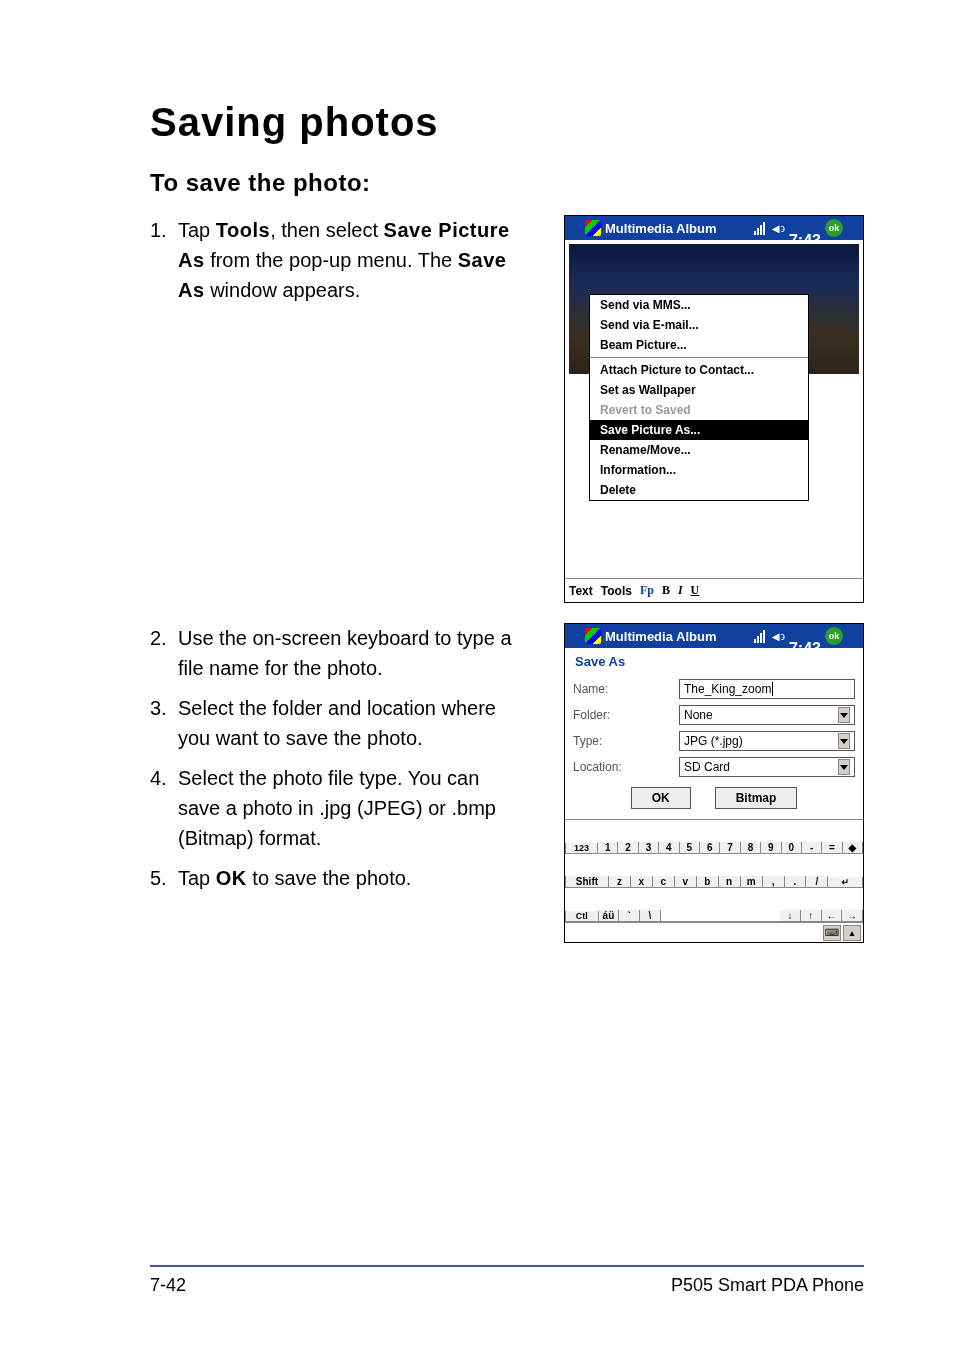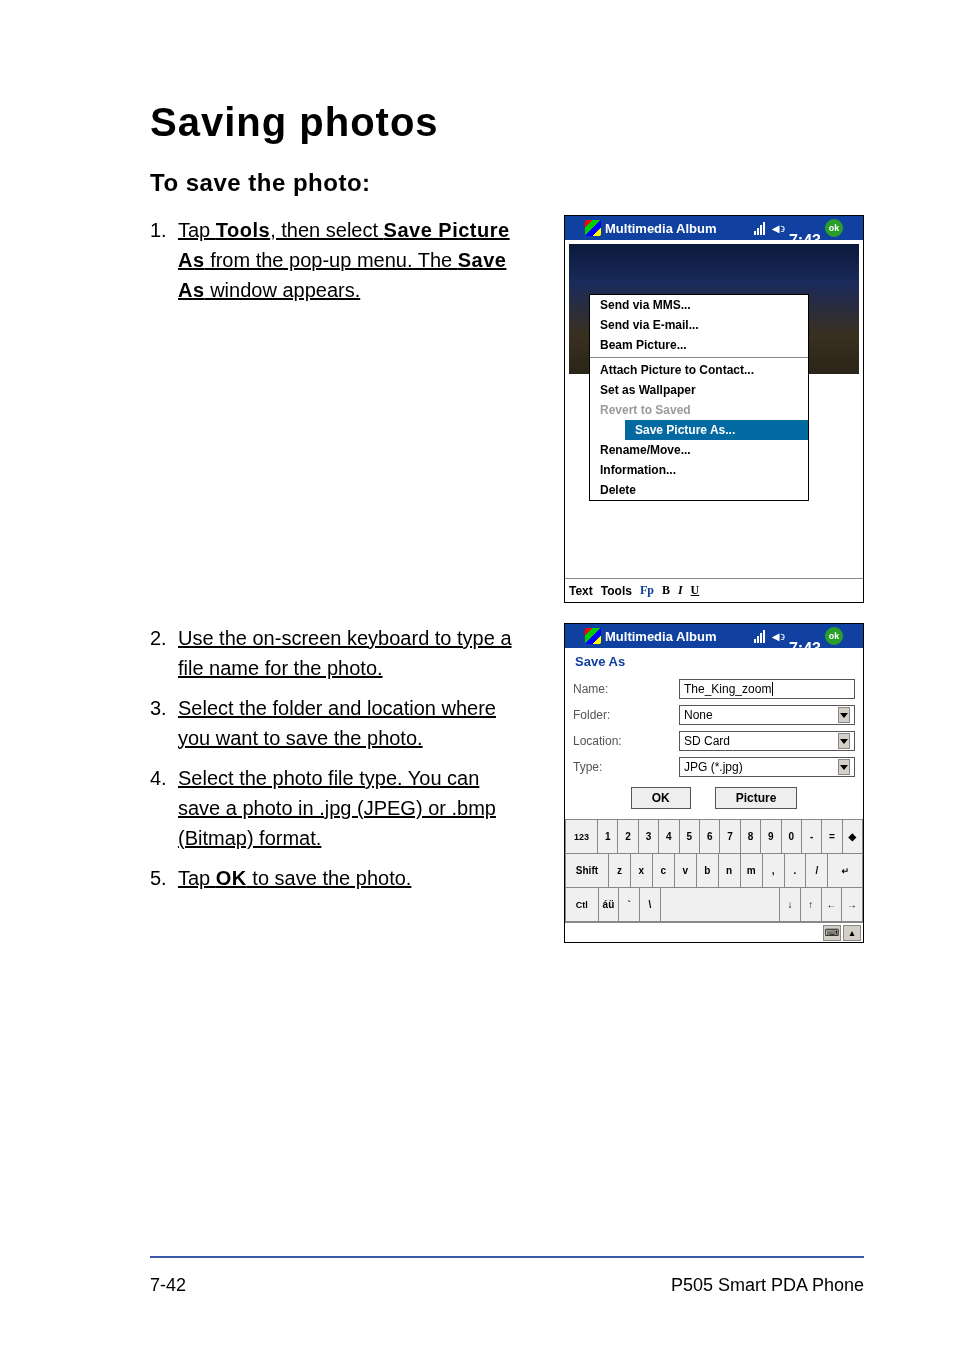--- a/index.html
+++ b/index.html
@@ -6,21 +6,21 @@
   html, body { width: 954px; height: 1351px; background: #fff; font-family: Verdana, Geneva, sans-serif; color: #000; }
   .page { position: relative; width: 954px; height: 1351px; padding: 100px 90px 60px 150px; }
   .h1 { font-size: 40px; font-weight: 900; letter-spacing: 1px; margin-bottom: 24px; }
   .h2 { font-size: 24px; font-weight: 900; letter-spacing: 0.5px; margin-bottom: 18px; }
   .content-row { display: flex; align-items: flex-start; gap: 40px; }
   .left { flex: 1; font-size: 20px; line-height: 1.5; }
   .right { width: 300px; }
   .step-list { list-style: none; padding-left: 0; }
   .step-list li { display: flex; margin-bottom: 10px; }
   .step-num { width: 28px; flex: none; }
-  .step-text { flex: 1; text-decoration: underline; }
+  .step-text { flex: 1; }
   .bold-word { font-weight: 900; letter-spacing: 0.5px; }
   .gap-big { height: 220px; }
 
   
   .phone { width: 300px; border: 1px solid #000; margin-bottom: 20px; font-family: Tahoma, Verdana, sans-serif; font-size: 12px; }
   .titlebar { background: #1040a0; color: #fff; display: flex; align-items: center; height: 24px; padding: 0 20px; gap: 4px; }
   .titlebar .win-icon { width: 16px; height: 16px; background: linear-gradient(135deg,#f00 0 25%,#0c0 25% 50%,#00f 50% 75%,#ff0 75% 100%); border-radius: 2px; flex: none; }
   .titlebar .title-text { font-weight: bold; font-size: 13px; flex: 1; white-space: nowrap; overflow: hidden; }
   .sig-icon { width: 14px; height: 14px; display: inline-flex; align-items: flex-end; gap: 1px; }
   .sig-icon span { width: 2px; background: #fff; }
@@ -30,51 +30,51 @@
   .spk-icon::after { content: "϶"; color: #fff; font-size: 10px; }
   .time-text { font-size: 16px; font-weight: bold; margin-top: 25px; }
   .ok-circle { width: 18px; height: 18px; border-radius: 50%; background: #2a9e2a; color: #fff; display: flex; align-items: center; justify-content: center; font-size: 9px; font-weight: bold; }
 
   .ph-body1 { background: #fff; }
   .photo-area { height: 130px; background: linear-gradient(#0a1a3a, #1a2a5a 30%, #3a3020 70%, #2a2418); position: relative; margin: 4px; }
   .menu-popup { position: absolute; left: 24px; top: 50px; background: #fff; border: 1px solid #000; width: 220px; font-size: 12px; }
   .menu-popup .mi { padding: 3px 10px; border-bottom: 0; font-weight: bold; color: #000; white-space: nowrap; }
   .menu-popup .sep { height: 1px; background: #888; margin: 2px 0; }
   .menu-popup .disabled { color: #9a9a9a; }
-  .menu-popup .selected { background: #0369a1; color: #fff; margin-left: 35px; }
+  .menu-popup .selected { background: #000000; color: #fff; }
   .phone .bottombar { display: flex; align-items: center; height: 24px; border-top: 1px solid #888; padding: 0 4px; gap: 8px; font-weight: bold; }
   .bottombar .fmt-btn { font-family: "Times New Roman", serif; }
   .fmt-color { color: #1040a0; font-weight: bold; }
   .fmt-u { text-decoration: underline; }
 
   
   .saveas-hdr { padding: 6px 10px; color: #1040a0; font-weight: bold; font-size: 13px; }
   .form-area { padding: 4px 8px 10px 8px; }
   .form-row { display: flex; align-items: center; margin-bottom: 6px; gap: 36px; }
   .form-row .lbl { width: 70px; color: #555; font-size: 12px; }
   .form-row .inp { flex: 1; border: 1px solid #555; height: 20px; padding: 2px 4px; font-size: 12px; display: flex; align-items: center; justify-content: space-between; background: #fff; }
   .inp .caret { width: 1px; height: 14px; background: #000; margin-left: 1px; }
   .dd-arrow { width: 12px; height: 16px; background: #d4d0c8; border: 1px solid #888; display: flex; align-items: center; justify-content: center; }
   .dd-arrow::after { content: ""; width: 0; height: 0; border-left: 4px solid transparent; border-right: 4px solid transparent; border-top: 5px solid #000; }
   .btn-row { display: flex; justify-content: center; gap: 24px; margin-top: 10px; }
   .btn { border: 1px solid #555; padding: 3px 20px; font-size: 12px; font-weight: bold; background: #eee; }
 
   
   .kbd { border-top: 1px solid #888; font-family: Tahoma, sans-serif; }
-  .kbd-row { display: flex; height: 34px; }
+  .kbd-row { display: flex; height: 34px; align-items: flex-end; }
   .key { border: 1px solid #888; border-top: none; border-left: none; flex: 1; display: flex; align-items: center; justify-content: center; font-size: 10px; font-weight: bold; background: #f0f0f0; }
   .kbd-row .key:first-child { border-left: 1px solid #888; }
   .key-wide { flex: 1.6; font-size: 9px; }
   .key-wider { flex: 1.8; font-size: 9px; }
   .key-xl { flex: 2; }
   .key-space { flex: 6; }
   .sip-row { display: flex; height: 20px; justify-content: flex-end; align-items: center; border-top: 1px solid #888; padding-right: 2px; gap: 2px; }
   .sip-btn { width: 18px; height: 16px; border: 1px solid #888; background: #d4d0c8; display: flex; align-items: center; justify-content: center; font-size: 10px; }
 
-  .footer { position: absolute; bottom: 55px; left: 150px; right: 90px; display: flex; justify-content: space-between; border-top: 2px solid #3a5aa8; padding-top: 17px; font-size: 18px; }
+  .footer { position: absolute; bottom: 55px; left: 150px; right: 90px; display: flex; justify-content: space-between; border-top: 2px solid #3a5aa8; padding-top: 8px; font-size: 18px; }
 </style>
 </head>
 <body>
 
 <div class="page">
   <div class="h1">Saving photos</div>
   <div class="h2">To save the photo:</div>
 
   <div class="content-row">
     <div class="left">
@@ -186,36 +186,36 @@
             </div>
           </div>
           <div class="form-row">
             <div class="lbl">Folder:</div>
             <div class="inp">
               <span>None</span>
               <span class="dd-arrow"></span>
             </div>
           </div>
           <div class="form-row">
+            <div class="lbl">Type:</div>
+            <div class="inp">
+              <span>JPG (*.jpg)</span>
+              <span class="dd-arrow"></span>
+            </div>
+          </div>
+          <div class="form-row">
             <div class="lbl">Location:</div>
             <div class="inp">
               <span>SD Card</span>
               <span class="dd-arrow"></span>
             </div>
           </div>
-          <div class="form-row">
-            <div class="lbl">Type:</div>
-            <div class="inp">
-              <span>JPG (*.jpg)</span>
-              <span class="dd-arrow"></span>
-            </div>
-          </div>
           <div class="btn-row">
             <div class="btn">OK</div>
-            <div class="btn">Picture</div>
+            <div class="btn">Bitmap</div>
           </div>
         </div>
 
         <div class="kbd">
           <div class="kbd-row">
             <div class="key key-wide">123</div>
             <div class="key">1</div>
             <div class="key">2</div>
             <div class="key">3</div>
             <div class="key">4</div>

